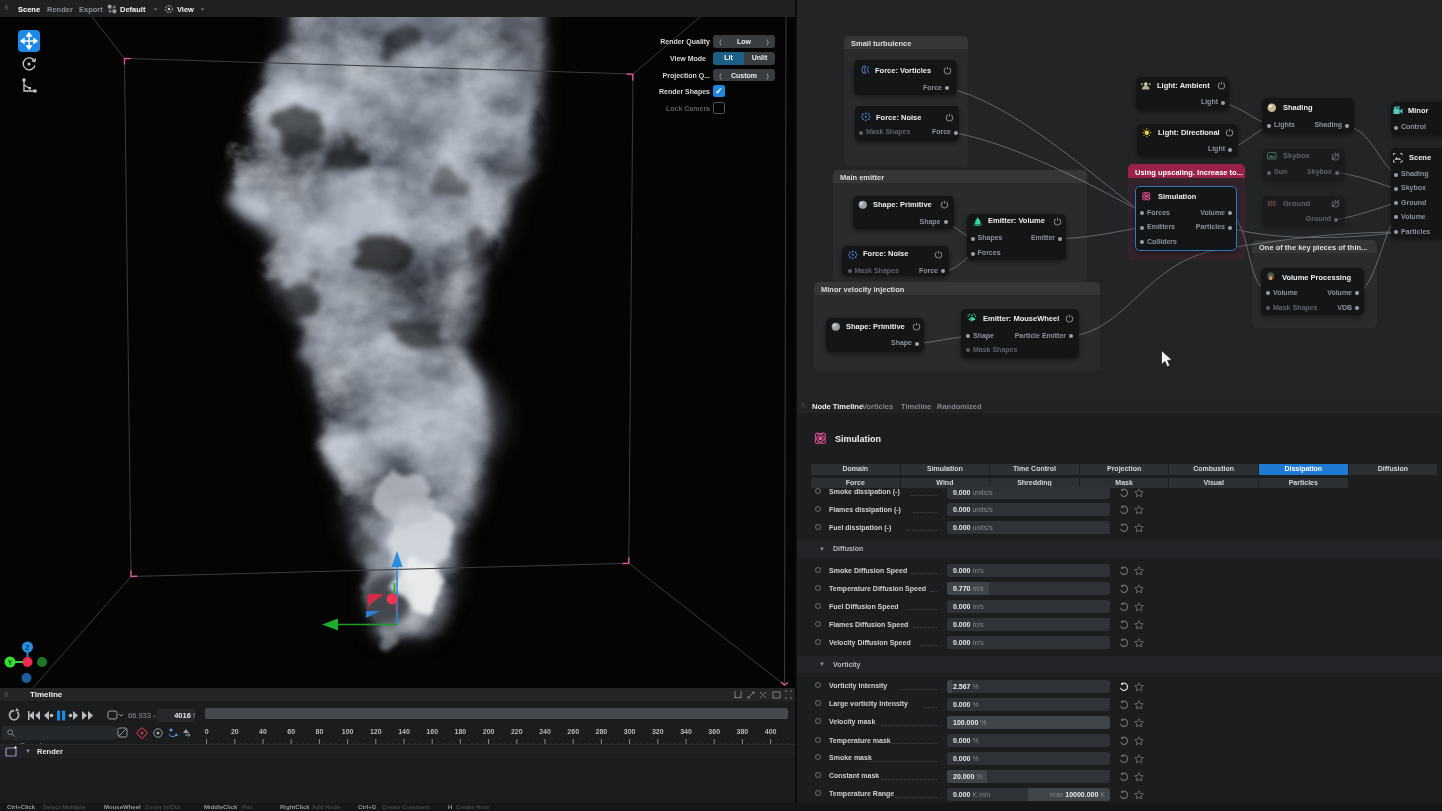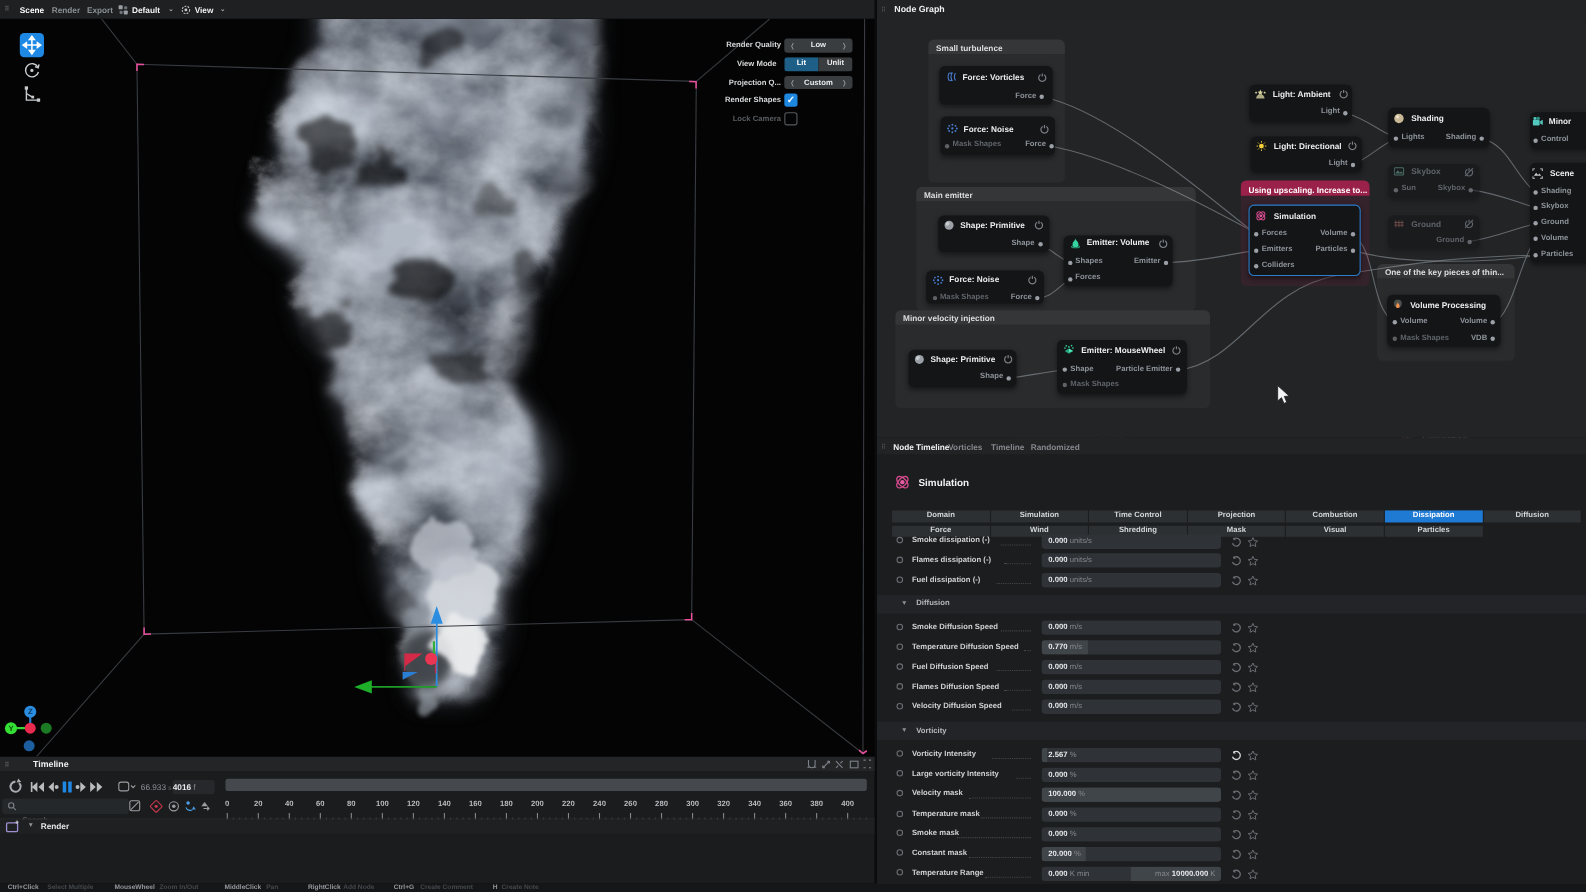--- a/index.html
+++ b/index.html
@@ -267,21 +267,21 @@
 <g fill="#1e88e5">
           <rect x="57" y="3.5" width="3.2" height="10" rx="0.6"></rect>
           <rect x="62" y="3.5" width="3.2" height="10" rx="0.6"></rect>
         </g>
 <g stroke="#9a9ea2" fill="none">
           <rect x="108" y="4" width="9" height="8" rx="2"></rect>
           <path d="M119,7 l2,2 2,-2"></path>
         </g>
 </svg>
       <span class="abs" style="left:128px;top:22.5px;color:#8b9095;font-size:7.5px;font-weight:normal;">66.933 <span style="font-size:6px;color:#5f6468;">s</span></span>
-      <div class="abs" style="left:157px;top:21px;width:38px;height:13px;background:#26282b;border-radius:2px;color:#e8eaec;font-size:7.5px;text-align:left;line-height:13px;">4016 <span style="color:#85898d;font-weight:normal;">f</span></div>
+      <div class="abs" style="left:157px;top:21px;width:38px;height:13px;background:#26282b;border-radius:2px;color:#e8eaec;font-size:7.5px;text-align:right;line-height:13px;">4016 <span style="color:#85898d;font-weight:normal;">f</span></div>
       <div class="abs" style="left:205px;top:20px;width:583px;height:11px;background:#45484c;border-radius:2px;"></div>
       <div class="abs" style="left:2px;top:38px;width:115px;height:14px;background:#25282b;border-radius:3px;">
 <svg class="abs" style="left:5px;top:3px;" width="8" height="8" viewBox="0 0 8 8">
           <circle cx="3.2" cy="3.2" r="2.4" stroke="#7b8085" fill="none"></circle>
           <line x1="5" y1="5" x2="7.5" y2="7.5" stroke="#7b8085"></line>
         </svg>
 <span class="abs" style="left:18px;top:15px;color:#7b8085;font-size:7.5px;font-weight:normal;">Search</span>
       </div>
       <svg width="90" height="16" style="position:absolute;left:116px;top:37px;">
 <g stroke="#9a9ea2" fill="none">
@@ -733,24 +733,20 @@
         <div class="port" style="left:604px;top:170.4px;">Shading</div>
         <div class="dot" style="left:597px;top:186.9px;"></div>
         <div class="port" style="left:604px;top:184.4px;">Skybox</div>
         <div class="dot" style="left:597px;top:201.2px;"></div>
         <div class="port" style="left:604px;top:198.7px;">Ground</div>
         <div class="dot" style="left:597px;top:215.2px;"></div>
         <div class="port" style="left:604px;top:212.7px;">Volume</div>
         <div class="dot" style="left:597px;top:230px;"></div>
         <div class="port" style="left:604px;top:227.5px;">Particles</div>
       </div>
-      <div id="ng-head">
- <span class="abs" style="left:4px;top:5px;color:#5a5e62;font-size:6px;letter-spacing:0.5px;">⠿</span>
- <span class="abs" style="left:16px;top:4px;color:#f0f1f2;font-size:8px;font-weight:bold;">Node Graph</span>
-</div>
     </div>
     <div class="abs" id="details">
       <div id="det-head">
 <span class="abs" style="left:4px;top:4px;color:#5a5e62;font-size:6px;letter-spacing:0.5px;">⠿</span>
 <span class="abs" style="left:15px;top:3.5px;color:#f0f1f2;font-size:7.5px;font-weight:bold;">Node Timeline</span>
 <span class="tabbtn" style="left:65px;">Vorticles</span>
 <span class="tabbtn" style="left:104px;">Timeline</span>
 <span class="tabbtn" style="left:140px;">Randomized</span>
 </div>
       <svg class="abs" style="left:16px;top:33px;" width="14" height="14" viewBox="0 0 10.5 10.5">

